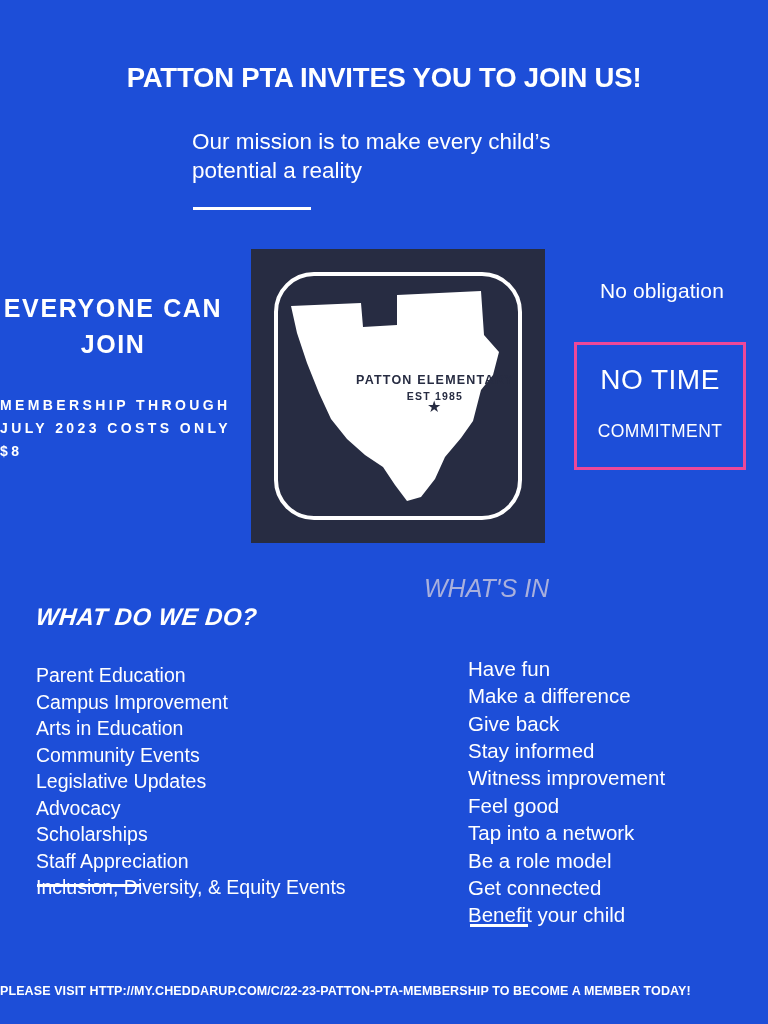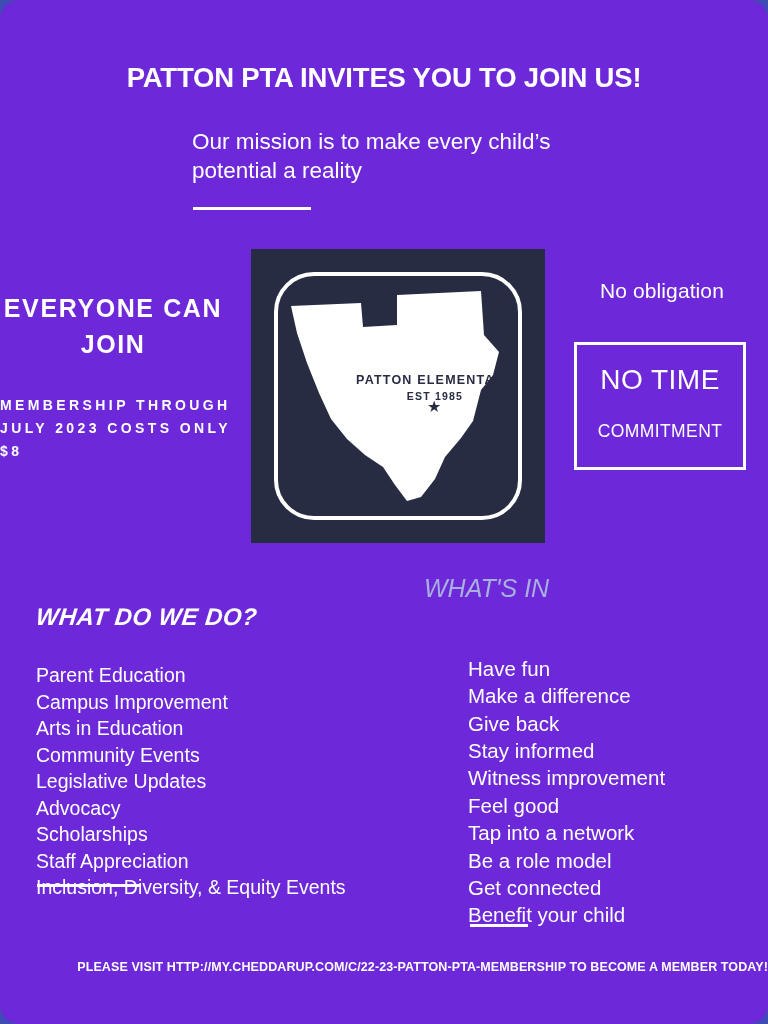--- a/index.html
+++ b/index.html
@@ -10,22 +10,21 @@
   }
   body {
     background: #3f4cb4;
     font-family: "Liberation Sans", sans-serif;
     color: #ffffff;
     position: relative;
   }
   .flyer {
     position: absolute;
     inset: 0;
-    background: #6d28d9;
-    border-radius: 19px;
+    background: #1d4ed8;
   }
   
   .headline {
     position: absolute;
     top: 62px;
     left: 0;
     width: 768px;
     text-align: center;
     font-size: 27.5px;
     font-weight: bold;
@@ -136,21 +135,21 @@
     text-align: center;
     font-size: 21px;
     letter-spacing: 0.1px;
   }
   .notime-box {
     position: absolute;
     top: 342px;
     left: 574px;
     width: 172px;
     height: 128px;
-    border: 3px solid #ffffff;
+    border: 3px solid #ec4899;
   }
   .notime-1 {
     position: absolute;
     top: 19px;
     left: 0;
     width: 100%;
     text-align: center;
     font-size: 28px;
     letter-spacing: 0.5px;
   }
@@ -219,24 +218,24 @@
     position: absolute;
     top: 924px;
     left: 470px;
     width: 58px;
     height: 3px;
     background: #ffffff;
   }
   
   .footer {
     position: absolute;
-    top: 960px;
+    top: 984px;
     left: 0;
     width: 768px;
-    text-align: right;
+    text-align: left;
     font-size: 12.5px;
     font-weight: bold;
     letter-spacing: 0.1px;
   }
 </style>
 </head>
 <body>
 
 <div class="flyer">
 

